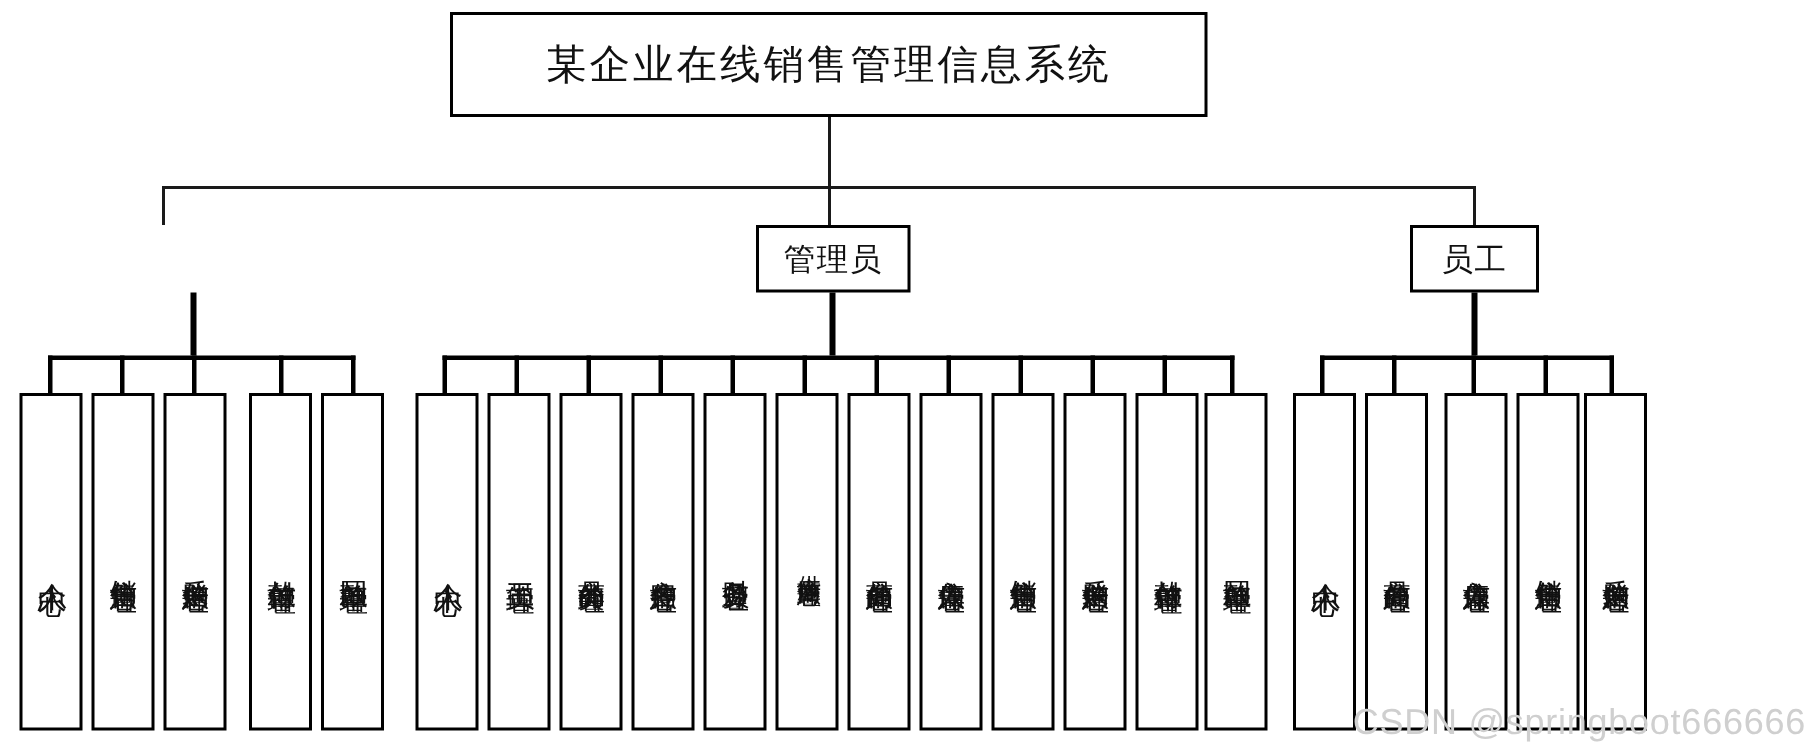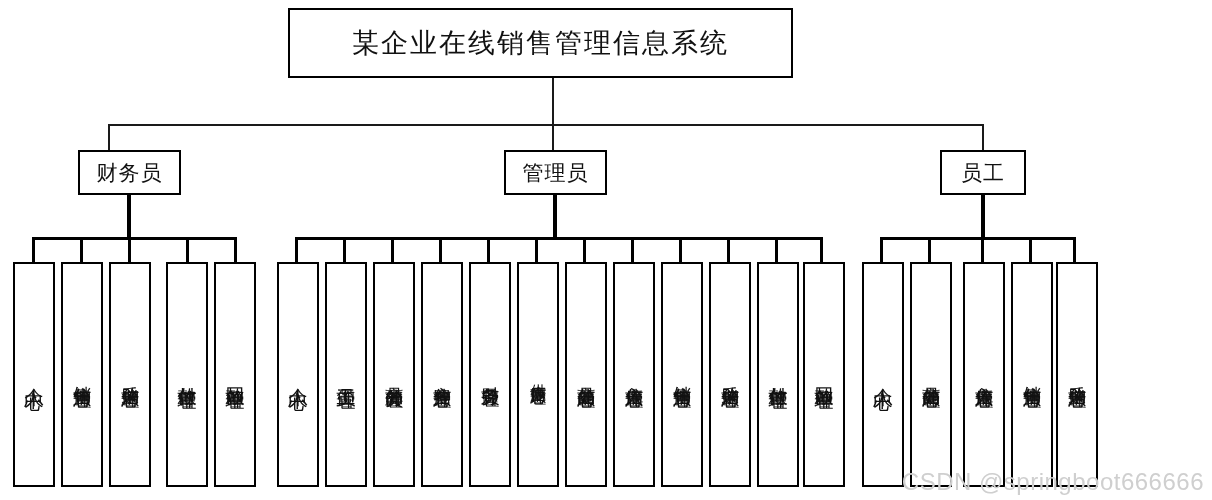--- a/index.html
+++ b/index.html
@@ -35,35 +35,32 @@
 
   .wm{position:absolute;right:8px;bottom:4px;font-size:24px;color:#cfcfcf;
       font-family:"Liberation Sans","DejaVu Sans",sans-serif;letter-spacing:.5px;
       white-space:nowrap;}
 </style>
 </head>
 <body>
 
 <div id="stage">
 
-  <div class="box root" style="left:288px;top:8px;width:505px;height:70px;">
+  <div class="box root" style="left:300px;top:8px;width:505px;height:70px;">
     <span>某企业在线销售管理信息系统</span>
   </div>
 
   <div class="vline thin" style="left:552px;top:78px;width:2px;height:46px;"></div>
 
   <div class="hline thin" style="left:108px;top:124px;width:876px;height:2px;"></div>
 
   <div class="vline thin" style="left:108px;top:124px;width:2px;height:26px;"></div>
   <div class="vline thin" style="left:552px;top:124px;width:2px;height:26px;"></div>
   <div class="vline thin" style="left:982px;top:124px;width:2px;height:26px;"></div>
 
-  <div class="box lvl2" style="left:78px;top:150px;width:103px;height:45px;">
-    <span>财务员</span>
-  </div>
   <div class="box lvl2" style="left:504px;top:150px;width:103px;height:45px;">
     <span>管理员</span>
   </div>
   <div class="box lvl2" style="left:940px;top:150px;width:86px;height:45px;">
     <span>员工</span>
   </div>
 
   <div class="vline" style="left:127px;top:195px;width:4px;height:42px;"></div>
   <div class="hline" style="left:32px;top:237px;width:205px;height:3px;"></div>
   <div class="vline" style="left:32px;top:237px;width:3px;height:25px;"></div>

